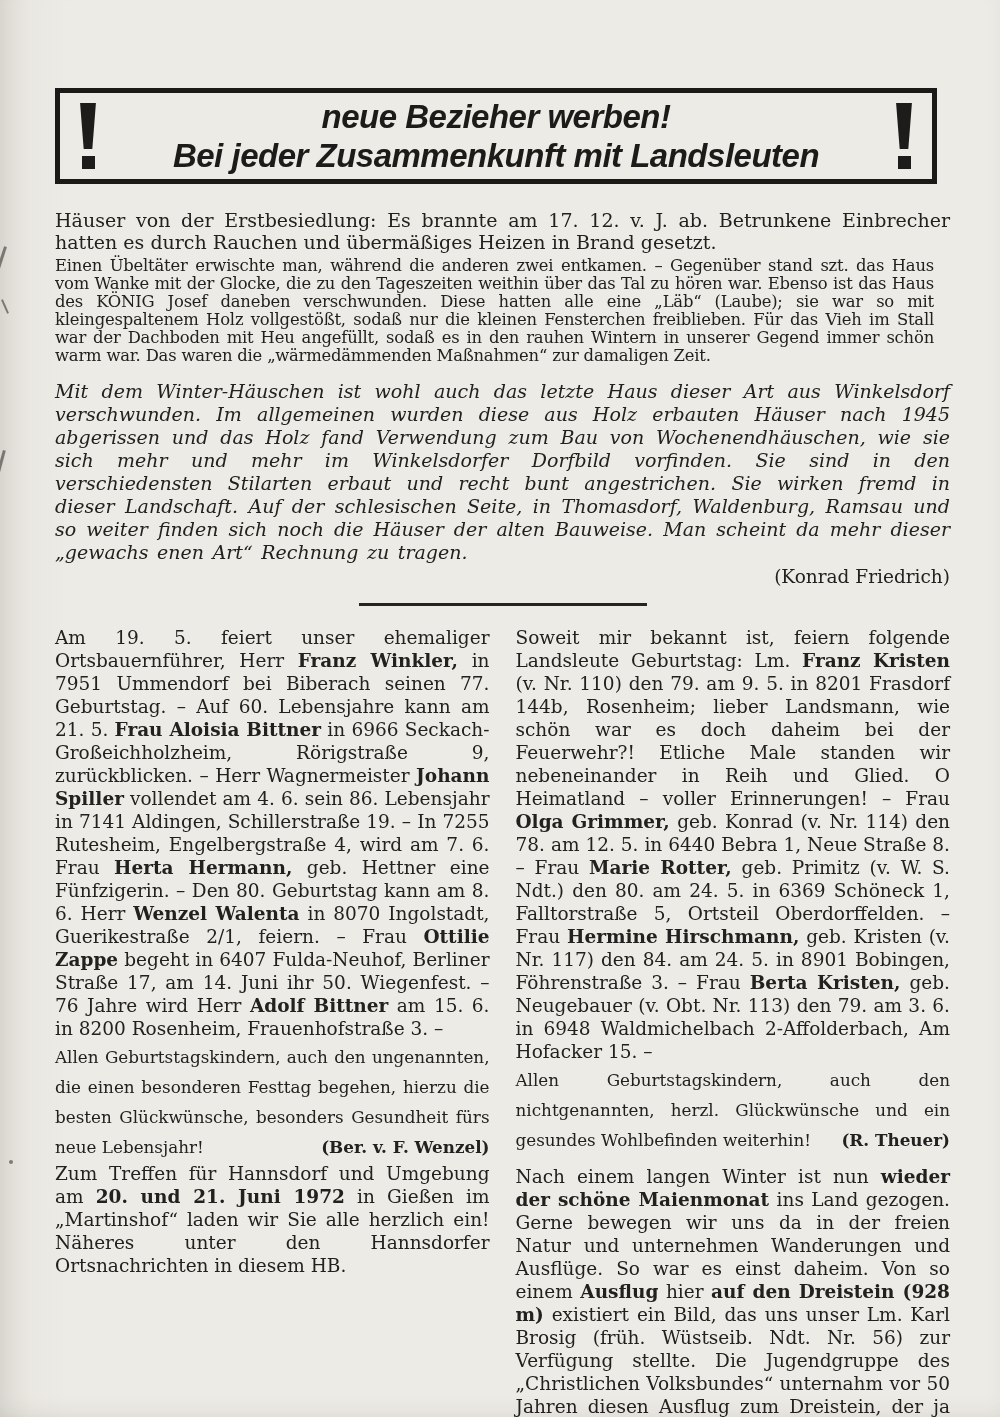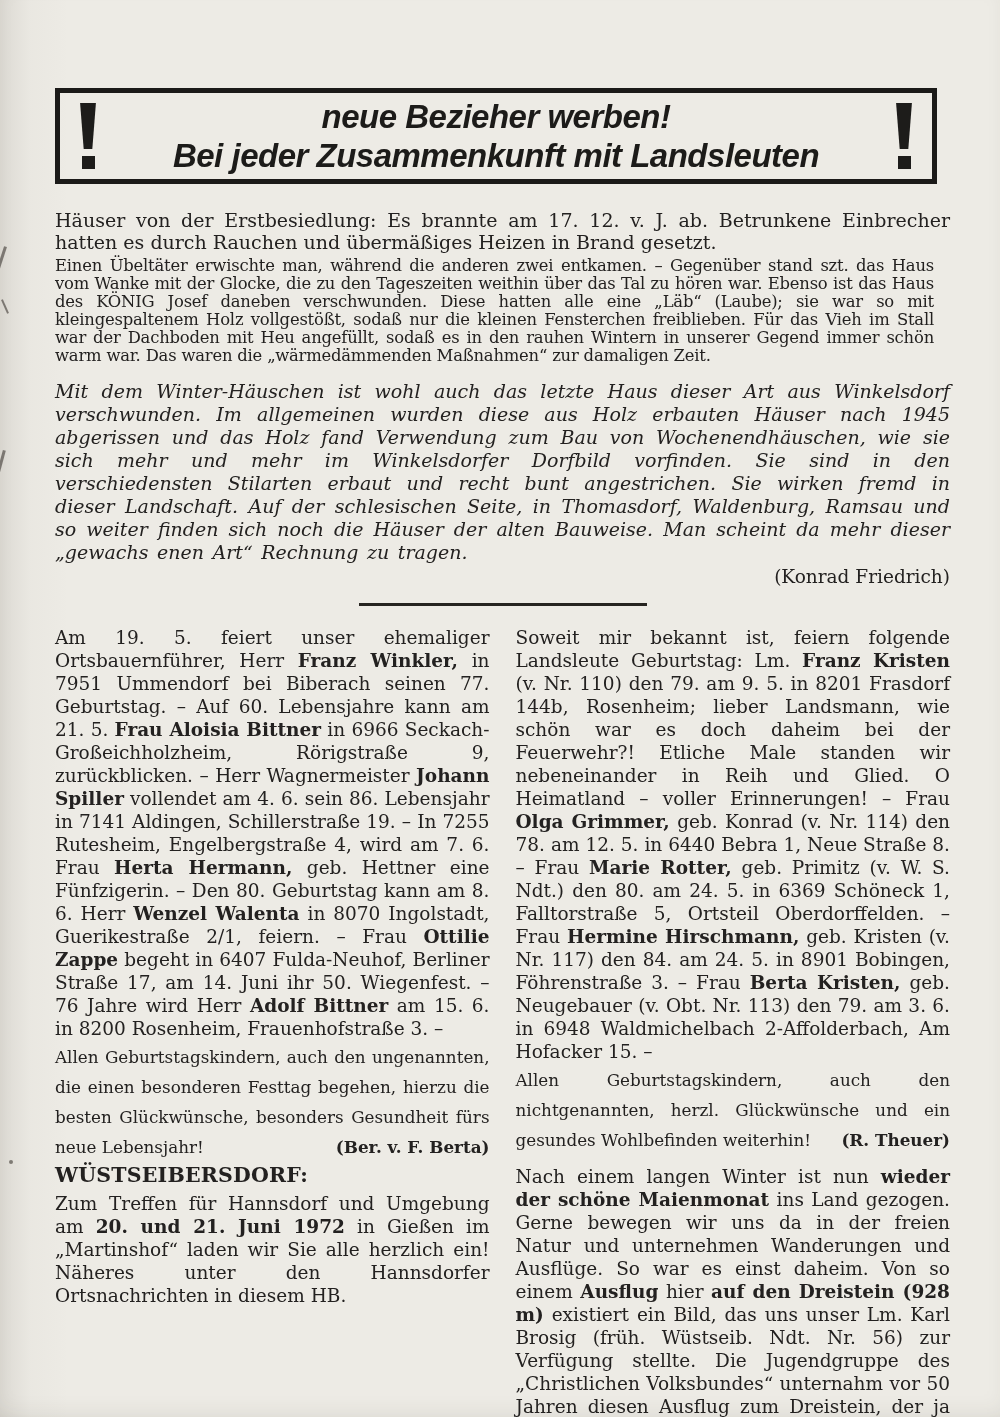--- a/index.html
+++ b/index.html
@@ -85,23 +85,22 @@
 
   <p class="winter">Mit dem Winter-Häuschen ist wohl auch das letzte Haus dieser Art aus Winkelsdorf verschwunden. Im allgemeinen wurden diese aus Holz erbauten Häuser nach 1945 abgerissen und das Holz fand Verwendung zum Bau von Wochenendhäuschen, wie sie sich mehr und mehr im Winkelsdorfer Dorfbild vorfinden. Sie sind in den verschiedensten Stilarten erbaut und recht bunt angestrichen. Sie wirken fremd in dieser Landschaft. Auf der schlesischen Seite, in Thomasdorf, Waldenburg, Ramsau und so weiter finden sich noch die Häuser der alten Bauweise. Man scheint da mehr dieser „gewachs enen Art“ Rechnung zu tragen.</p>
   <div class="signature">(Konrad Friedrich)</div>
 
   <div class="divider"></div>
 
   <div class="columns">
 
     <div class="col">
       <p class="col-p"><span>Am 19. 5. feiert unser ehemaliger Ortsbauernführer, Herr </span><b>Franz Winkler,</b><span> in 7951 Ummendorf bei Biberach seinen 77. Geburtstag. – Auf 60. Lebensjahre kann am 21. 5. </span><b>Frau Aloisia Bittner</b><span> in 6966 Seckach-Großeichholzheim, Rörigstraße 9, zurückblicken. – Herr Wagnermeister </span><b>Johann Spiller</b><span> vollendet am 4. 6. sein 86. Lebensjahr in 7141 Aldingen, Schillerstraße 19. – In 7255 Rutesheim, Engelbergstraße 4, wird am 7. 6. Frau </span><b>Herta Hermann,</b><span> geb. Hettner eine Fünfzigerin. – Den 80. Geburtstag kann am 8. 6. Herr </span><b>Wenzel Walenta</b><span> in 8070 Ingolstadt, Guerikestraße 2/1, feiern. – Frau </span><b>Ottilie Zappe</b><span> begeht in 6407 Fulda-Neuhof, Berliner Straße 17, am 14. Juni ihr 50. Wiegenfest. – 76 Jahre wird Herr </span><b>Adolf Bittner</b><span> am 15. 6. in 8200 Rosenheim, Frauenhofstraße 3. –</span></p>
-      <p class="note"><span>Allen Geburtstagskindern, auch den ungenannten, die einen besonderen Festtag begehen, hierzu die besten Glückwünsche, besonders Gesundheit fürs neue Lebensjahr!</span> <span class="sig-r">(Ber. v. F. Berta)</span></p>
+      <p class="note"><span>Allen Geburtstagskindern, auch den ungenannten, die einen besonderen Festtag begehen, hierzu die besten Glückwünsche, besonders Gesundheit fürs neue Lebensjahr!</span> <span class="sig-r">(Ber. v. F. Wenzel)</span></p>
 
-      <h2 class="gap-section">WÜSTSEIBERSDORF:</h2>
       <p class="col-p"><span>Zum Treffen für Hannsdorf und Umgebung am </span><b>20. und 21. Juni 1972</b><span> in Gießen im „Martinshof“ laden wir Sie alle herzlich ein! Näheres unter den Hannsdorfer Ortsnachrichten in diesem HB.</span></p>
     </div>
 
     <div class="col">
       <p class="col-p"><span>Soweit mir bekannt ist, feiern folgende Landsleute Geburtstag: Lm. </span><b>Franz Kristen</b><span> (v. Nr. 110) den 79. am 9. 5. in 8201 Frasdorf 144b, Rosenheim; lieber Landsmann, wie schön war es doch daheim bei der Feuerwehr?! Etliche Male standen wir nebeneinander in Reih und Glied. O Heimatland – voller Erinnerungen! – Frau </span><b>Olga Grimmer,</b><span> geb. Konrad (v. Nr. 114) den 78. am 12. 5. in 6440 Bebra 1, Neue Straße 8. – Frau </span><b>Marie Rotter,</b><span> geb. Primitz (v. W. S. Ndt.) den 80. am 24. 5. in 6369 Schöneck 1, Falltorstraße 5, Ortsteil Oberdorffelden. – Frau </span><b>Hermine Hirschmann,</b><span> geb. Kristen (v. Nr. 117) den 84. am 24. 5. in 8901 Bobingen, Föhrenstraße 3. – Frau </span><b>Berta Kristen,</b><span> geb. Neugebauer (v. Obt. Nr. 113) den 79. am 3. 6. in 6948 Waldmichelbach 2-Affolderbach, Am Hofacker 15. –</span></p>
       <p class="note"><span>Allen Geburtstagskindern, auch den nichtgenannten, herzl. Glückwünsche und ein gesundes Wohlbefinden weiterhin!</span> <span class="sig-r">(R. Theuer)</span></p>
       <p class="col-p" style="margin-top:10px;"><span>Nach einem langen Winter ist nun </span><b>wieder der schöne Maienmonat</b><span> ins Land gezogen. Gerne bewegen wir uns da in der freien Natur und unternehmen Wanderungen und Ausflüge. So war es einst daheim. Von so einem </span><b>Ausflug</b><span> hier </span><b>auf den Dreistein (928 m)</b><span> existiert ein Bild, das uns unser Lm. Karl Brosig (früh. Wüstseib. Ndt. Nr. 56) zur Verfügung stellte. Die Jugendgruppe des „Christlichen Volksbundes“ unternahm vor 50 Jahren diesen Ausflug zum Dreistein, der ja ein beliebtes Ausflugsziel war.</span></p>
     </div>
 
   </div>

